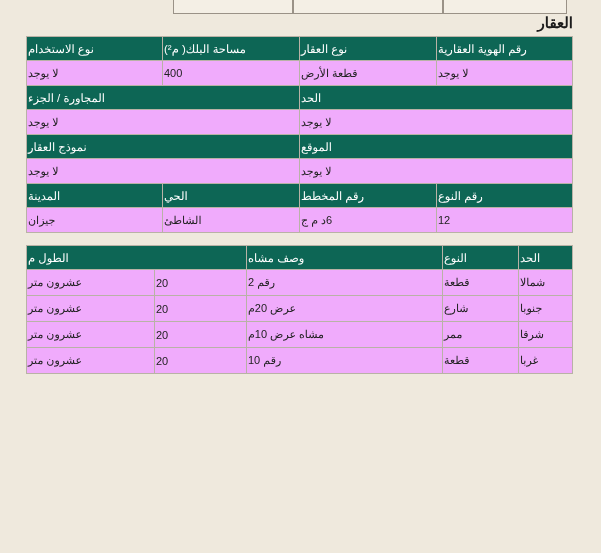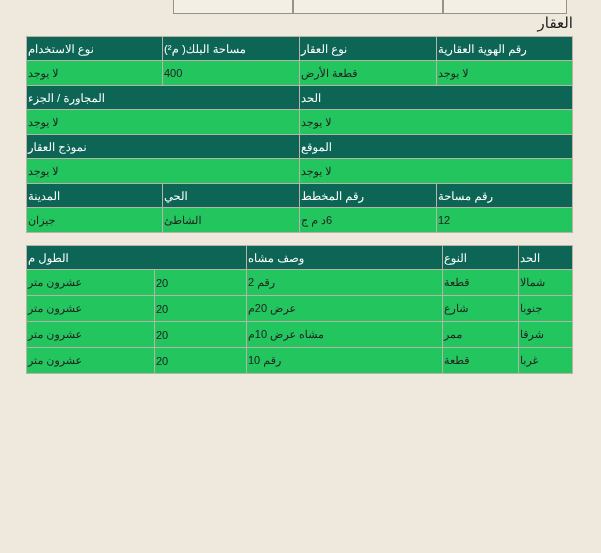--- a/index.html
+++ b/index.html
@@ -39,21 +39,21 @@
   }
   .ts1 { right: 34px; width: 124px; }
   .ts2 { right: 158px; width: 150px; }
   .ts3 { right: 308px; width: 120px; }
 
   .doc-title {
     position: absolute;
     top: 14px;
     right: 28px;
     font-size: 15px;
-    font-weight: normal;
+    font-weight: bold;
     color: #1c1c1c;
     letter-spacing: 0;
   }
 
   table.tbl {
     border-collapse: collapse;
     table-layout: fixed;
     font-size: 11px;
     color: #1c1c1c;
   }
@@ -66,21 +66,21 @@
   }
   .hdr td, td.hdr {
     background: #0d6655;
     color: #ffffff;
     font-weight: bold;
     height: 21px;
     border: 1px solid #0d6655;
     font-size: 11.5px;
   }
   .val td {
-    background: #22c55e;
+    background: #f0abfc;
     height: 22px;
     color: #222;
     font-size: 11px;
   }
 
   
   #property-table {
     position: absolute;
     top: 36px;
     right: 28px;
@@ -158,21 +158,21 @@
       </tr>
       <tr class="hdr">
         <td colspan="2">الموقع</td>
         <td colspan="2">نموذج العقار</td>
       </tr>
       <tr class="val">
         <td colspan="2">لا يوجد</td>
         <td colspan="2">لا يوجد</td>
       </tr>
       <tr class="hdr">
-        <td>رقم مساحة</td>
+        <td>رقم النوع</td>
         <td>رقم المخطط</td>
         <td>الحي</td>
         <td>المدينة</td>
       </tr>
       <tr class="val">
         <td>12</td>
         <td>6د م ج</td>
         <td>الشاطئ</td>
         <td>جيزان</td>
       </tr>

